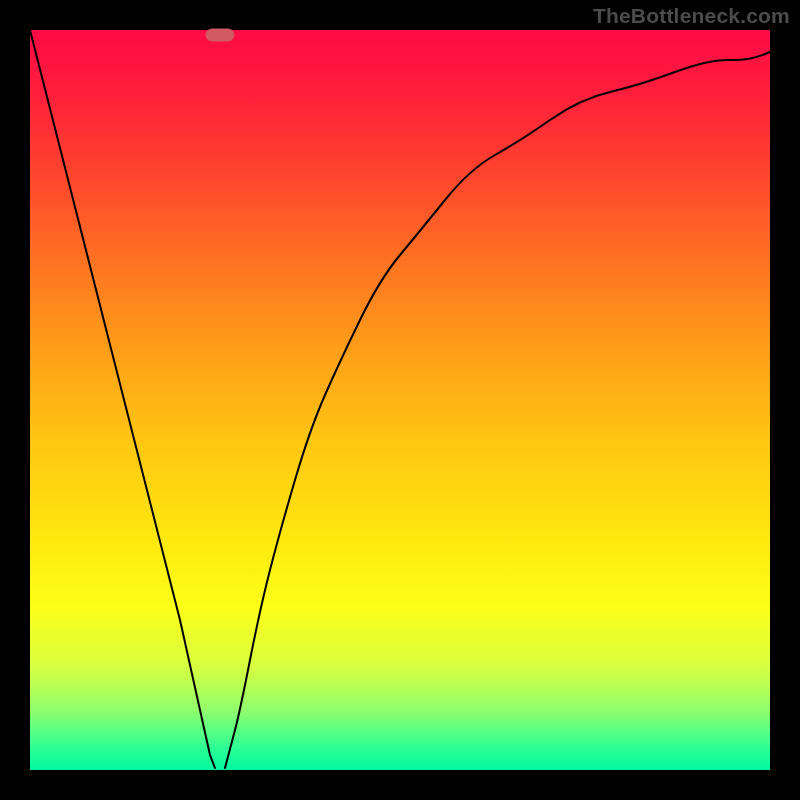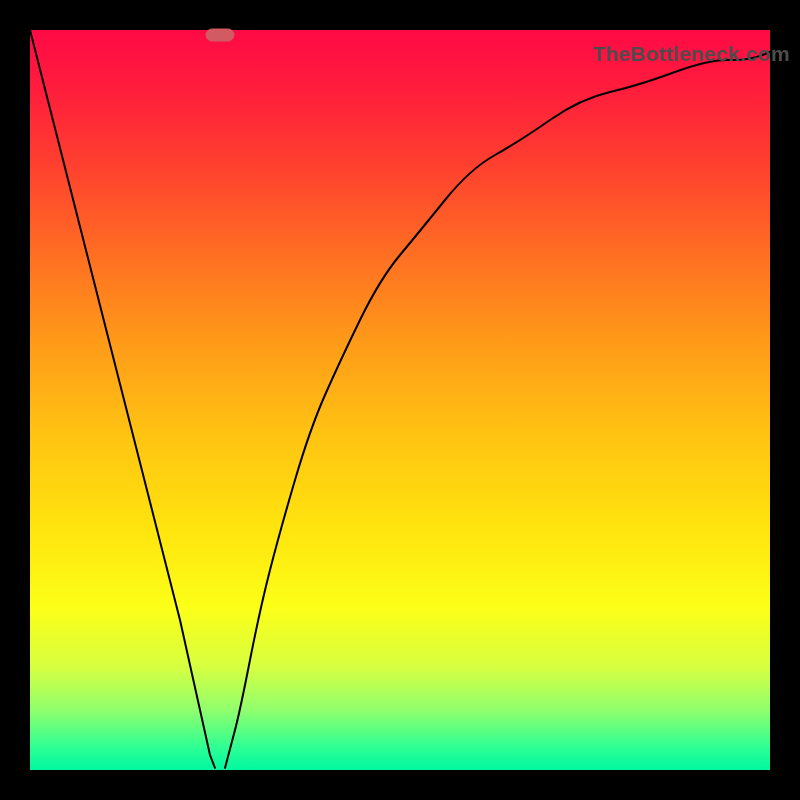--- a/index.html
+++ b/index.html
@@ -20,21 +20,20 @@
   .watermark {
     position: absolute;
     top: 4px;
     right: 10px;
     color: #4c4c4c;
     font-size: 21px;
     font-weight: 600;
     letter-spacing: 0.2px;
     z-index: 5;
     user-select: none;
-    margin-top: 38px;
   }
   .plot-frame {
     position: absolute;
     left: 30px;
     top: 30px;
     width: 740px;
     height: 740px;
     box-sizing: border-box;
     
     background: linear-gradient(

